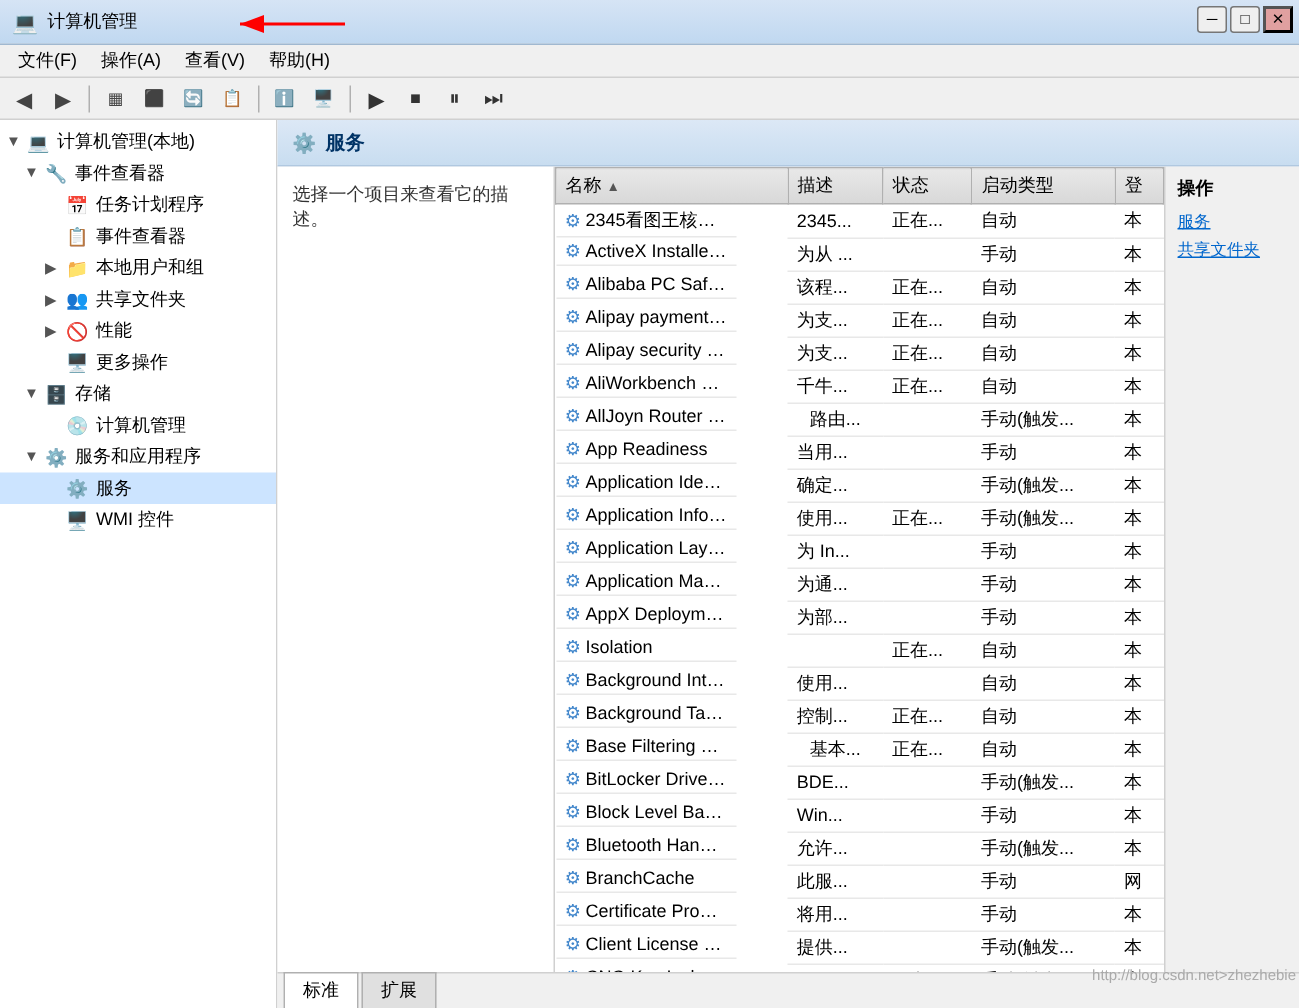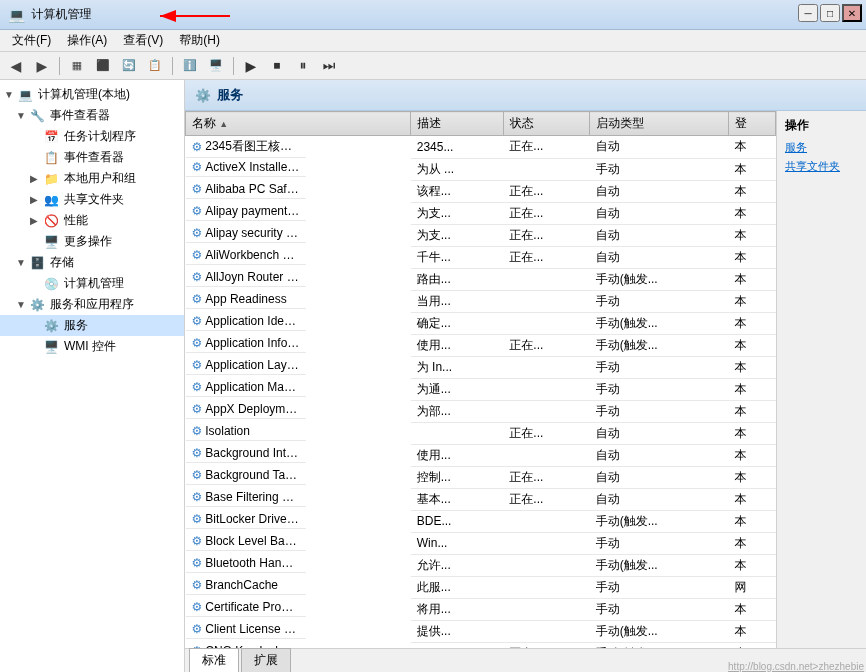--- a/index.html
+++ b/index.html
@@ -205,25 +205,24 @@
       border: 1px solid #b0b0b0;
       border-bottom: none;
       cursor: pointer;
       margin-right: 2px;
     }
     .bottom-tab.active { background: #fff; }
 
     
     .watermark {
       position: fixed;
-      bottom: 0;
+      bottom: 16px;
       right: 2px;
       font-size: 10px;
       color: #aaa;
-      text-decoration: underline;
     }
 
     
     ::-webkit-scrollbar { width: 12px; }
     ::-webkit-scrollbar-track { background: #f0f0f0; }
     ::-webkit-scrollbar-thumb { background: #b0b0b0; border: 2px solid #f0f0f0; }
 
     .indent-1 { padding-left: 16px; }
     .indent-2 { padding-left: 30px; }
   </style>
@@ -363,20 +362,23 @@
 
   <div class="right-panel">
 
     <div class="services-header">
       <span>⚙️</span>
       <span>服务</span>
     </div>
 
     <div class="services-content">
 
+      <div class="services-description">
+        <span>选择一个项目来查看它的描述。</span>
+      </div>
 
       <div class="table-container">
         <table class="services-table">
           <thead>
             <tr>
               <th>
                 <span>名称</span>
                 <span class="sort-arrow"> ▲</span>
               </th>
               <th><span>描述</span></th>
@@ -444,21 +446,21 @@
                 <td style="max-width: 60px; overflow: hidden; text-overflow: ellipsis;">千牛...</td>
                 <td>正在...</td>
                 <td style="max-width: 90px; overflow: hidden; text-overflow: ellipsis;">自动</td>
                 <td>本</td>
               </tr>
               <tr>
                 <td style="display: flex; align-items: center;">
                   <span style="font-size: 12px; margin-right: 3px; color: rgb(68, 136, 204);">⚙</span>
                   <span style="overflow: hidden; text-overflow: ellipsis; white-space: nowrap; max-width: 180px; display: inline-block;">AllJoyn Router Service</span>
                 </td>
-                <td style="max-width: 60px; overflow: hidden; text-overflow: ellipsis;">路由...</td>
+                <td style="max-width: 60px; overflow: hidden; text-overflow: ellipsis; text-align: center;">路由...</td>
                 <td></td>
                 <td style="max-width: 90px; overflow: hidden; text-overflow: ellipsis;">手动(触发...</td>
                 <td>本</td>
               </tr>
               <tr>
                 <td style="display: flex; align-items: center;">
                   <span style="font-size: 12px; margin-right: 3px; color: rgb(68, 136, 204);">⚙</span>
                   <span style="overflow: hidden; text-overflow: ellipsis; white-space: nowrap; max-width: 180px; display: inline-block;">App Readiness</span>
                 </td>
                 <td style="max-width: 60px; overflow: hidden; text-overflow: ellipsis;">当用...</td>
@@ -544,21 +546,21 @@
                 <td style="max-width: 60px; overflow: hidden; text-overflow: ellipsis;">控制...</td>
                 <td>正在...</td>
                 <td style="max-width: 90px; overflow: hidden; text-overflow: ellipsis;">自动</td>
                 <td>本</td>
               </tr>
               <tr>
                 <td style="display: flex; align-items: center;">
                   <span style="font-size: 12px; margin-right: 3px; color: rgb(68, 136, 204);">⚙</span>
                   <span style="overflow: hidden; text-overflow: ellipsis; white-space: nowrap; max-width: 180px; display: inline-block;">Base Filtering Engine</span>
                 </td>
-                <td style="max-width: 60px; overflow: hidden; text-overflow: ellipsis;">基本...</td>
+                <td style="max-width: 60px; overflow: hidden; text-overflow: ellipsis; text-align: center;">基本...</td>
                 <td>正在...</td>
                 <td style="max-width: 90px; overflow: hidden; text-overflow: ellipsis;">自动</td>
                 <td>本</td>
               </tr>
               <tr>
                 <td style="display: flex; align-items: center;">
                   <span style="font-size: 12px; margin-right: 3px; color: rgb(68, 136, 204);">⚙</span>
                   <span style="overflow: hidden; text-overflow: ellipsis; white-space: nowrap; max-width: 180px; display: inline-block;">BitLocker Drive Encryptio...</span>
                 </td>
                 <td style="max-width: 60px; overflow: hidden; text-overflow: ellipsis;">BDE...</td>

